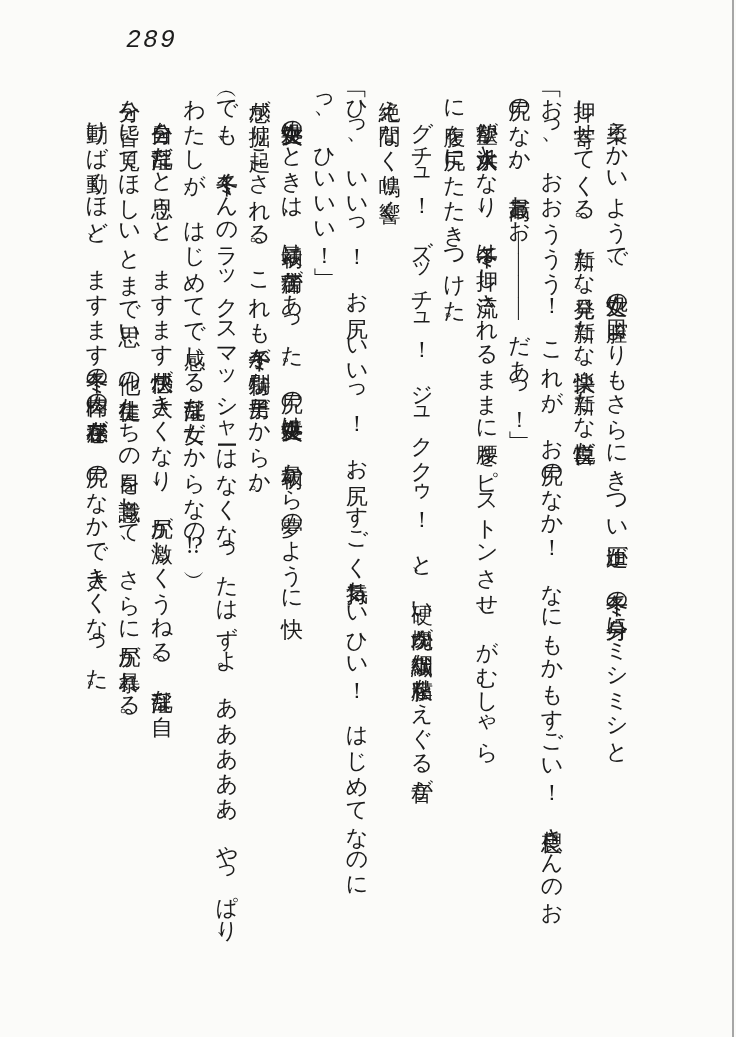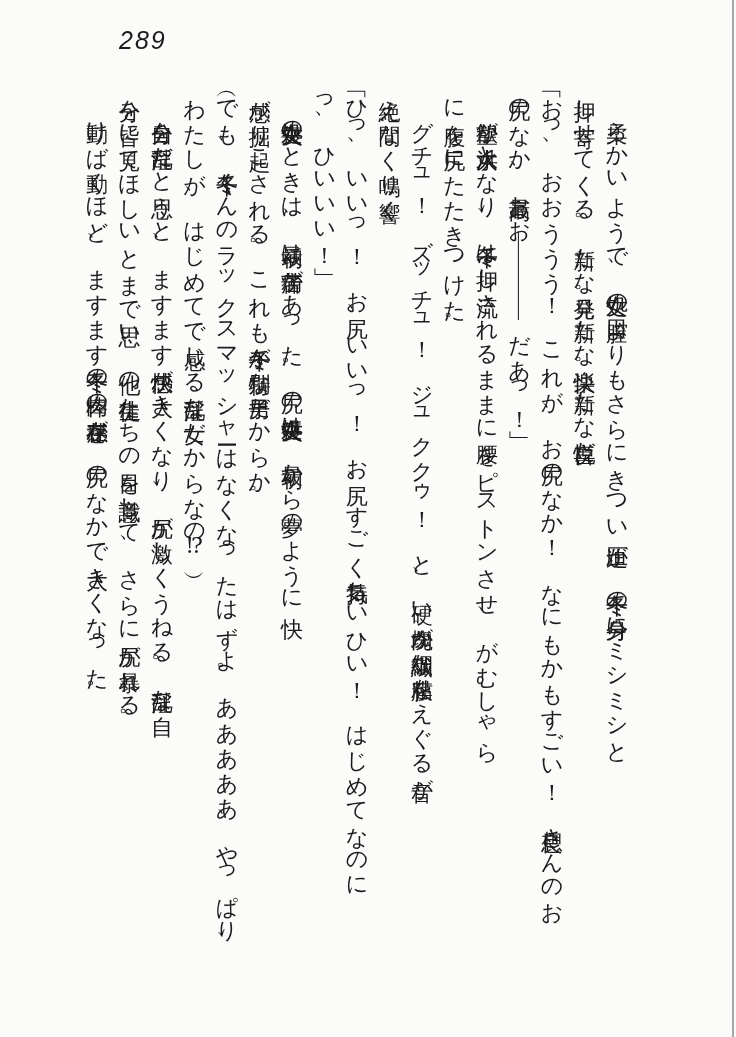--- a/index.html
+++ b/index.html
@@ -12,22 +12,22 @@
   .page {
     position: relative;
     width: 736px;
     height: 1037px;
     background: var(--background, #fbfbf9);
     box-sizing: border-box;
   }
   .page-number {
     position: absolute;
     top: 26px;
-    left: 119px;
-    font-family: Liberation Sans, sans-serif;
+    left: 126px;
+    font-family: Liberation Mono, monospace;
     font-style: italic;
     font-size: 25px;
     letter-spacing: 2px;
     color: var(--text, #1c1c1c);
   }
   .text-block {
     position: absolute;
     top: 84px;
     right: 103px;
     height: 925px;

